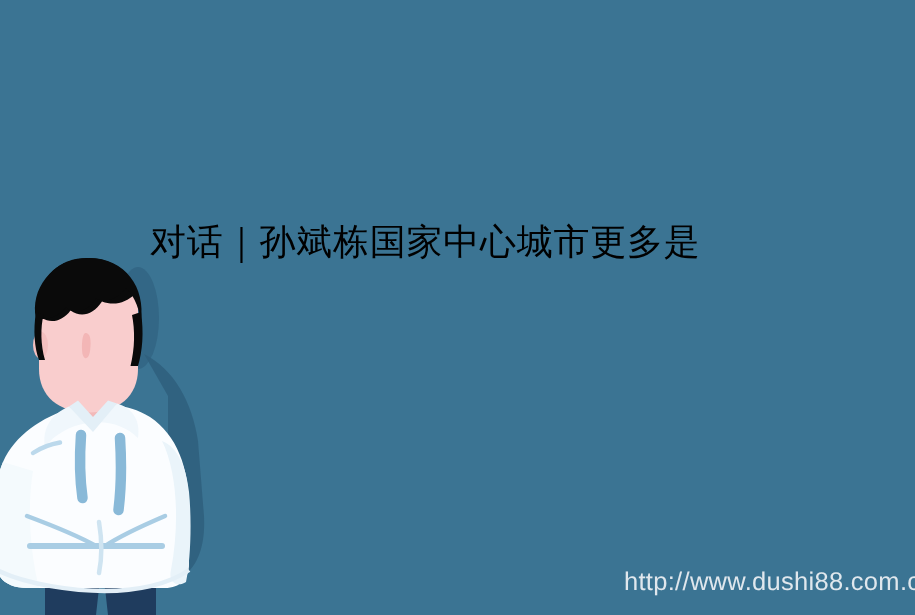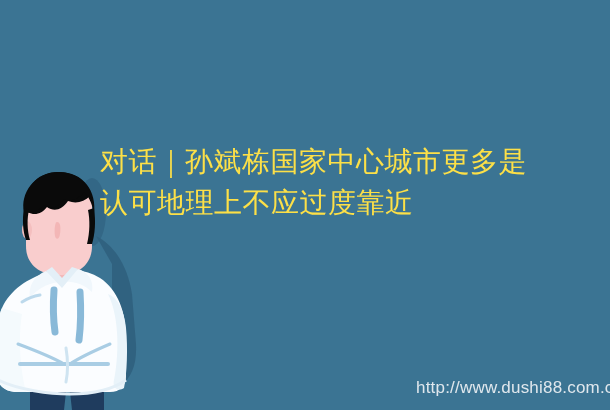--- a/index.html
+++ b/index.html
@@ -31,22 +31,22 @@
   }
 
   
   .title-block {
     position: absolute;
     left: 100px;
     top: 141px;
     width: 500px;
   }
   .title-line {
-    color: #fde047;
-    font-size: 28px;
+    color: #000000;
+    font-size: 24px;
     line-height: 41px;
     letter-spacing: 0.5px;
     white-space: nowrap;
     font-weight: 400;
   }
 
   
   .watermark {
     position: absolute;
     left: 416px;
@@ -126,18 +126,17 @@
         <path d="M20,196 L108,196" stroke="#a9cde4" stroke-width="4" fill="none" stroke-linecap="round"></path>
         <path d="M66,180 C68,192 68,204 66,214" stroke="#cfe4f1" stroke-width="3" fill="none" stroke-linecap="round"></path>
 
         <path d="M-2,212 C18,222 50,226 70,226 C90,226 112,222 126,212" stroke="#e3eff7" stroke-width="3" fill="none"></path>
       </g>
     </svg>
   </div>
 
   <div class="title-block">
     <div class="title-line">对话｜孙斌栋国家中心城市更多是</div>
-    <div class="title-line">认可地理上不应过度靠近</div>
   </div>
 
   <div class="watermark">http://www.dushi88.com.cn</div>
 
 </div>
 
 </body></html>

